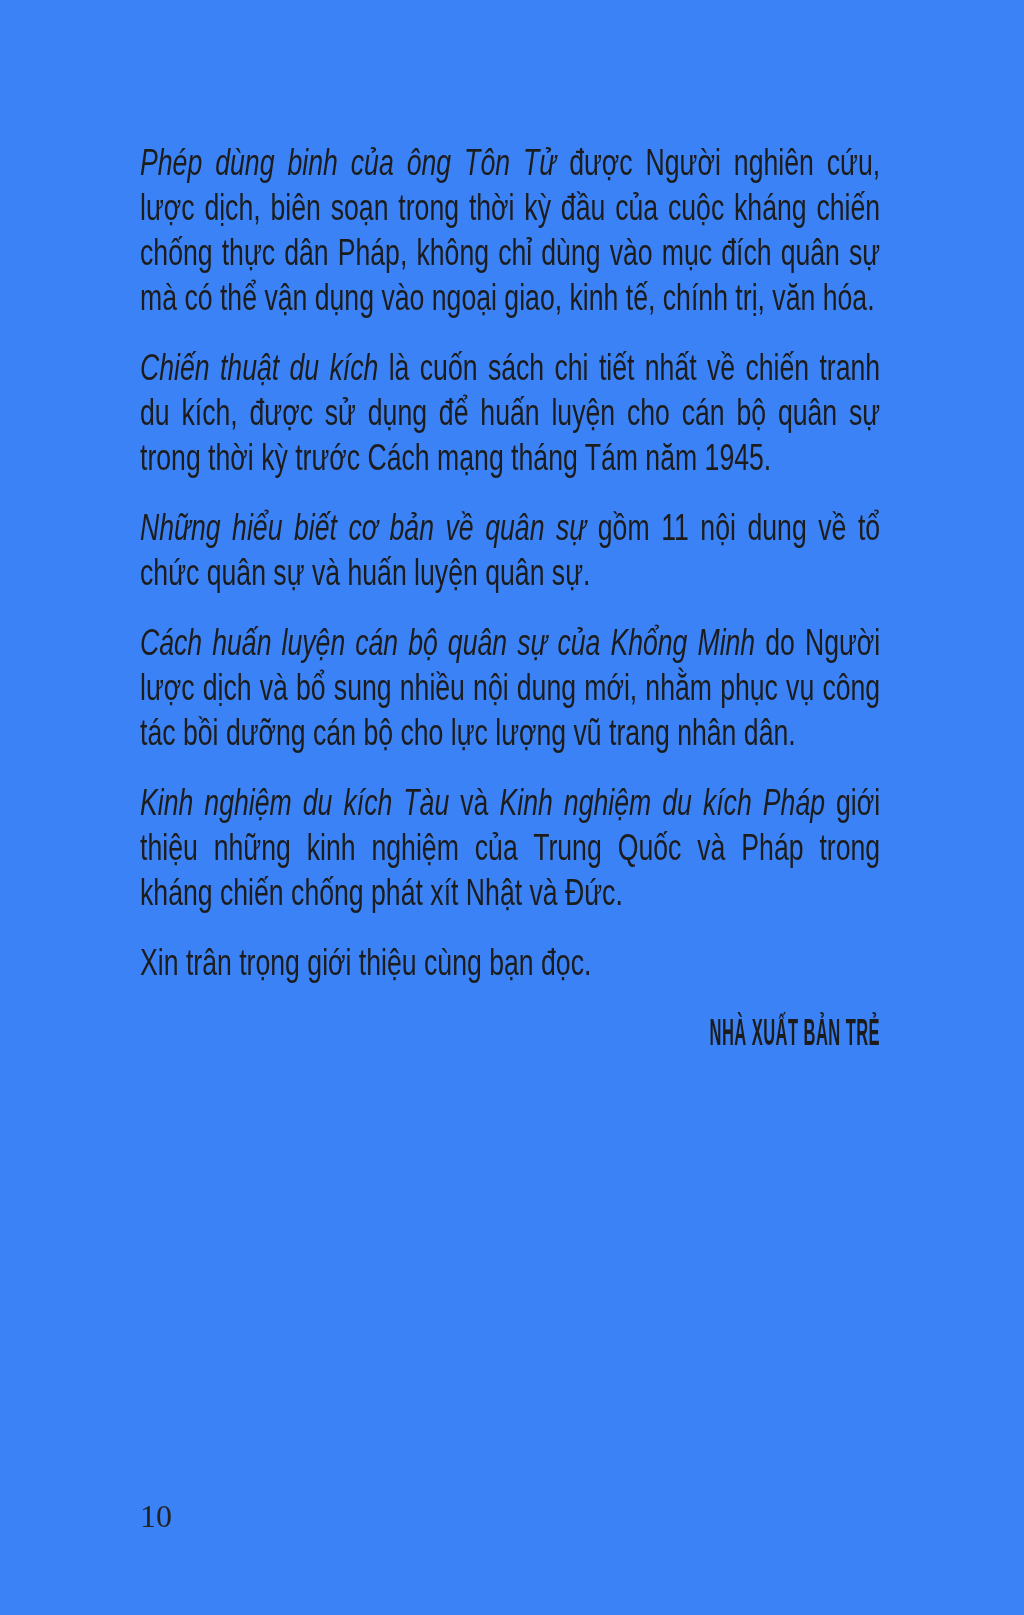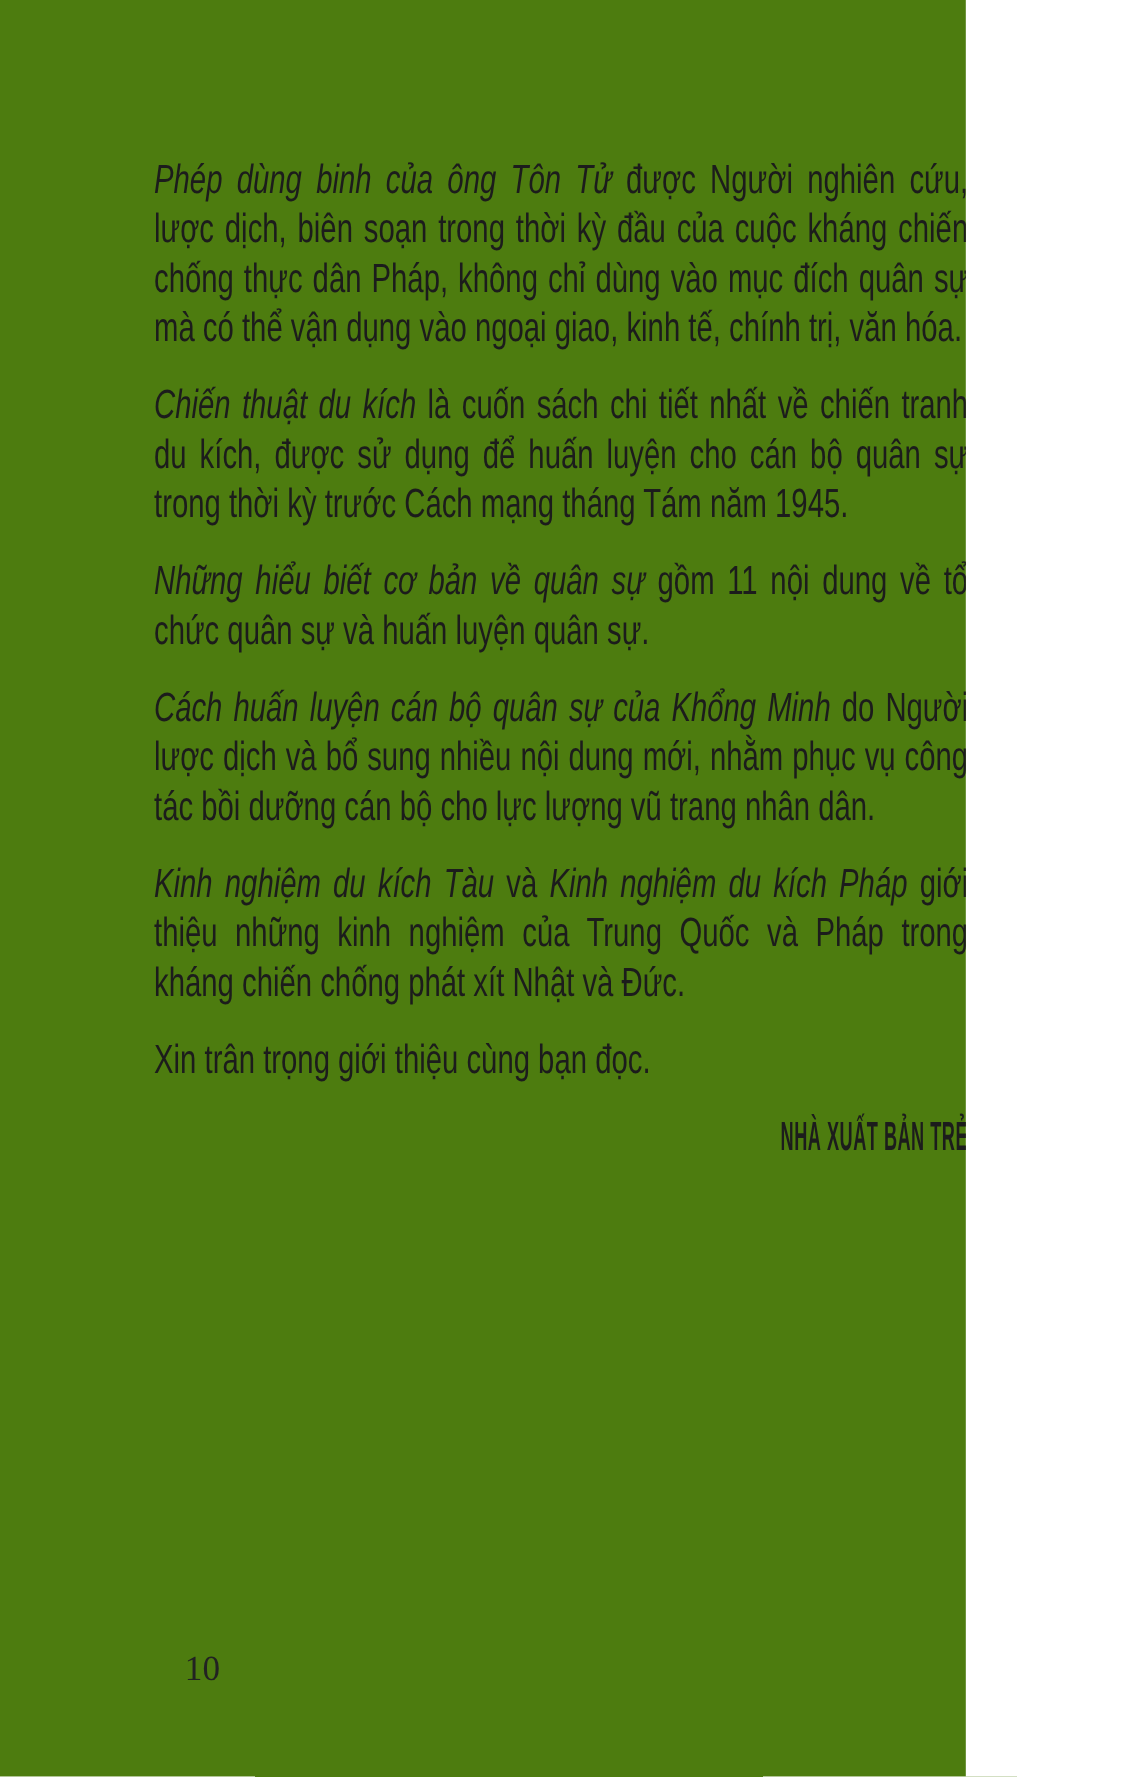--- a/index.html
+++ b/index.html
@@ -2,27 +2,26 @@
 <html lang="vi"><head>
 <meta charset="utf-8">
 <style>
   html, body {
     margin: 0;
     padding: 0;
     background: #ffffff;
   }
   .page {
     position: relative;
-    width: 843px;
+    width: 1024px;
     height: 1615px;
-    background: #4d7c0f;
+    background: #3b82f6;
     overflow: hidden;
     font-family: "Liberation Sans", "DejaVu Sans", sans-serif;
     color: #1c1c1c;
-    padding-left: 35px;
   }
   
   .content {
     position: absolute;
     left: 140px;
     top: 140px;
     width: 1028px;
     transform: scaleX(0.72);
     transform-origin: 0 0;
     font-size: 37px;
@@ -47,21 +46,20 @@
     transform-origin: 100% 50%;
   }
   .page-number {
     position: absolute;
     left: 140px;
     top: 1500px;
     font-family: "Liberation Serif", "DejaVu Serif", serif;
     font-size: 32px;
     line-height: 32px;
     color: #222222;
-    margin-left: 28px;
   }
 </style>
 </head>
 <body>
 
 <div class="page">
 
   <div class="content" id="paragraphs">
 
     <p class="para"><span class="seg italic">Phép dùng binh của ông Tôn Tử</span><span class="seg"> được Người nghiên cứu, lược dịch, biên soạn trong thời kỳ đầu của cuộc kháng chiến chống thực dân Pháp, không chỉ dùng vào mục đích quân sự mà có thể vận dụng vào ngoại giao, kinh tế, chính trị, văn hóa.</span></p>

